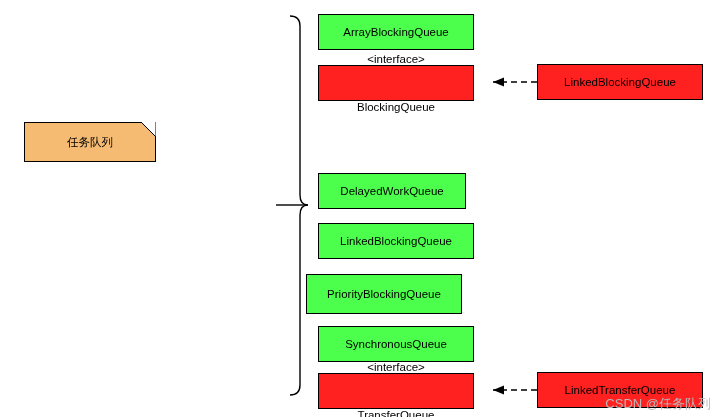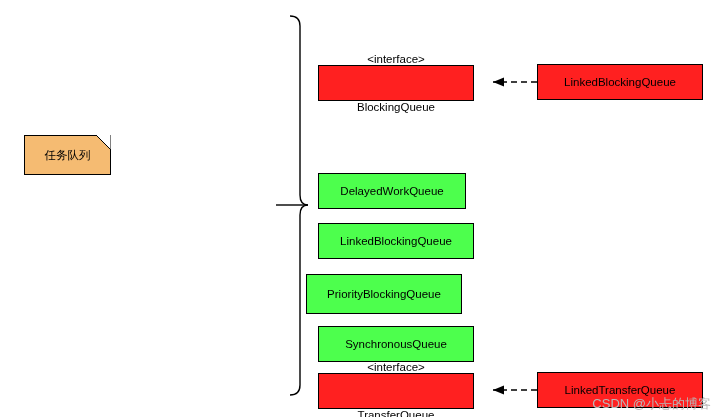--- a/index.html
+++ b/index.html
@@ -66,30 +66,33 @@
 
     <path d="M 276,205 L 308,205" fill="none" stroke="#000" stroke-width="1.4"></path>
 
     <line x1="537" y1="82" x2="493" y2="82" stroke="#000" stroke-width="1.3" stroke-dasharray="6,4"></line>
     <polygon points="493,82 504,77.5 504,86.5" fill="#000"></polygon>
 
     <line x1="537" y1="390" x2="493" y2="390" stroke="#000" stroke-width="1.3" stroke-dasharray="6,4"></line>
     <polygon points="493,390 504,385.5 504,394.5" fill="#000"></polygon>
   </svg>
 
-  <div class="note" style="left:24px;top:122px;width:87px;height:40px;margin-top:13px;">
+  <div class="note" style="left:24px;top:122px;width:132px;height:40px;">
     <span>任务队列</span>
     <svg class="note-fold2" viewBox="0 0 15 15">
       <polygon points="0,0 15,15 15,0" fill="#ffffff"></polygon>
       <polyline points="0,0 15,15" stroke="#000" stroke-width="1" fill="none"></polyline>
       <polyline points="15,0 15,15" stroke="#000" stroke-width="1" fill="none"></polyline>
     </svg>
   </div>
 
 
+  <div class="node green" style="left:318px;top:14px;width:156px;height:36px;">
+    <span class="l1">ArrayBlockingQueue</span>
+  </div>
 
   <div class="node red" style="left:318px;top:65px;width:156px;height:36px;">
     <span class="l1">&lt;interface&gt;</span>
     <span class="l2">BlockingQueue</span>
   </div>
 
 
   <div class="node green" style="left:318px;top:173px;width:148px;height:36px;">
     <span class="l1">DelayedWorkQueue</span>
   </div>
@@ -112,15 +115,15 @@
   </div>
 
   <div class="node red" style="left:537px;top:64px;width:166px;height:36px;">
     <span class="l1">LinkedBlockingQueue</span>
   </div>
 
   <div class="node red" style="left:537px;top:372px;width:166px;height:36px;">
     <span class="l1">LinkedTransferQueue</span>
   </div>
 
-  <div class="watermark">CSDN @小忐的博客</div>
+  <div class="watermark">CSDN @任务队列</div>
 
 </div>
 
 </body></html>

